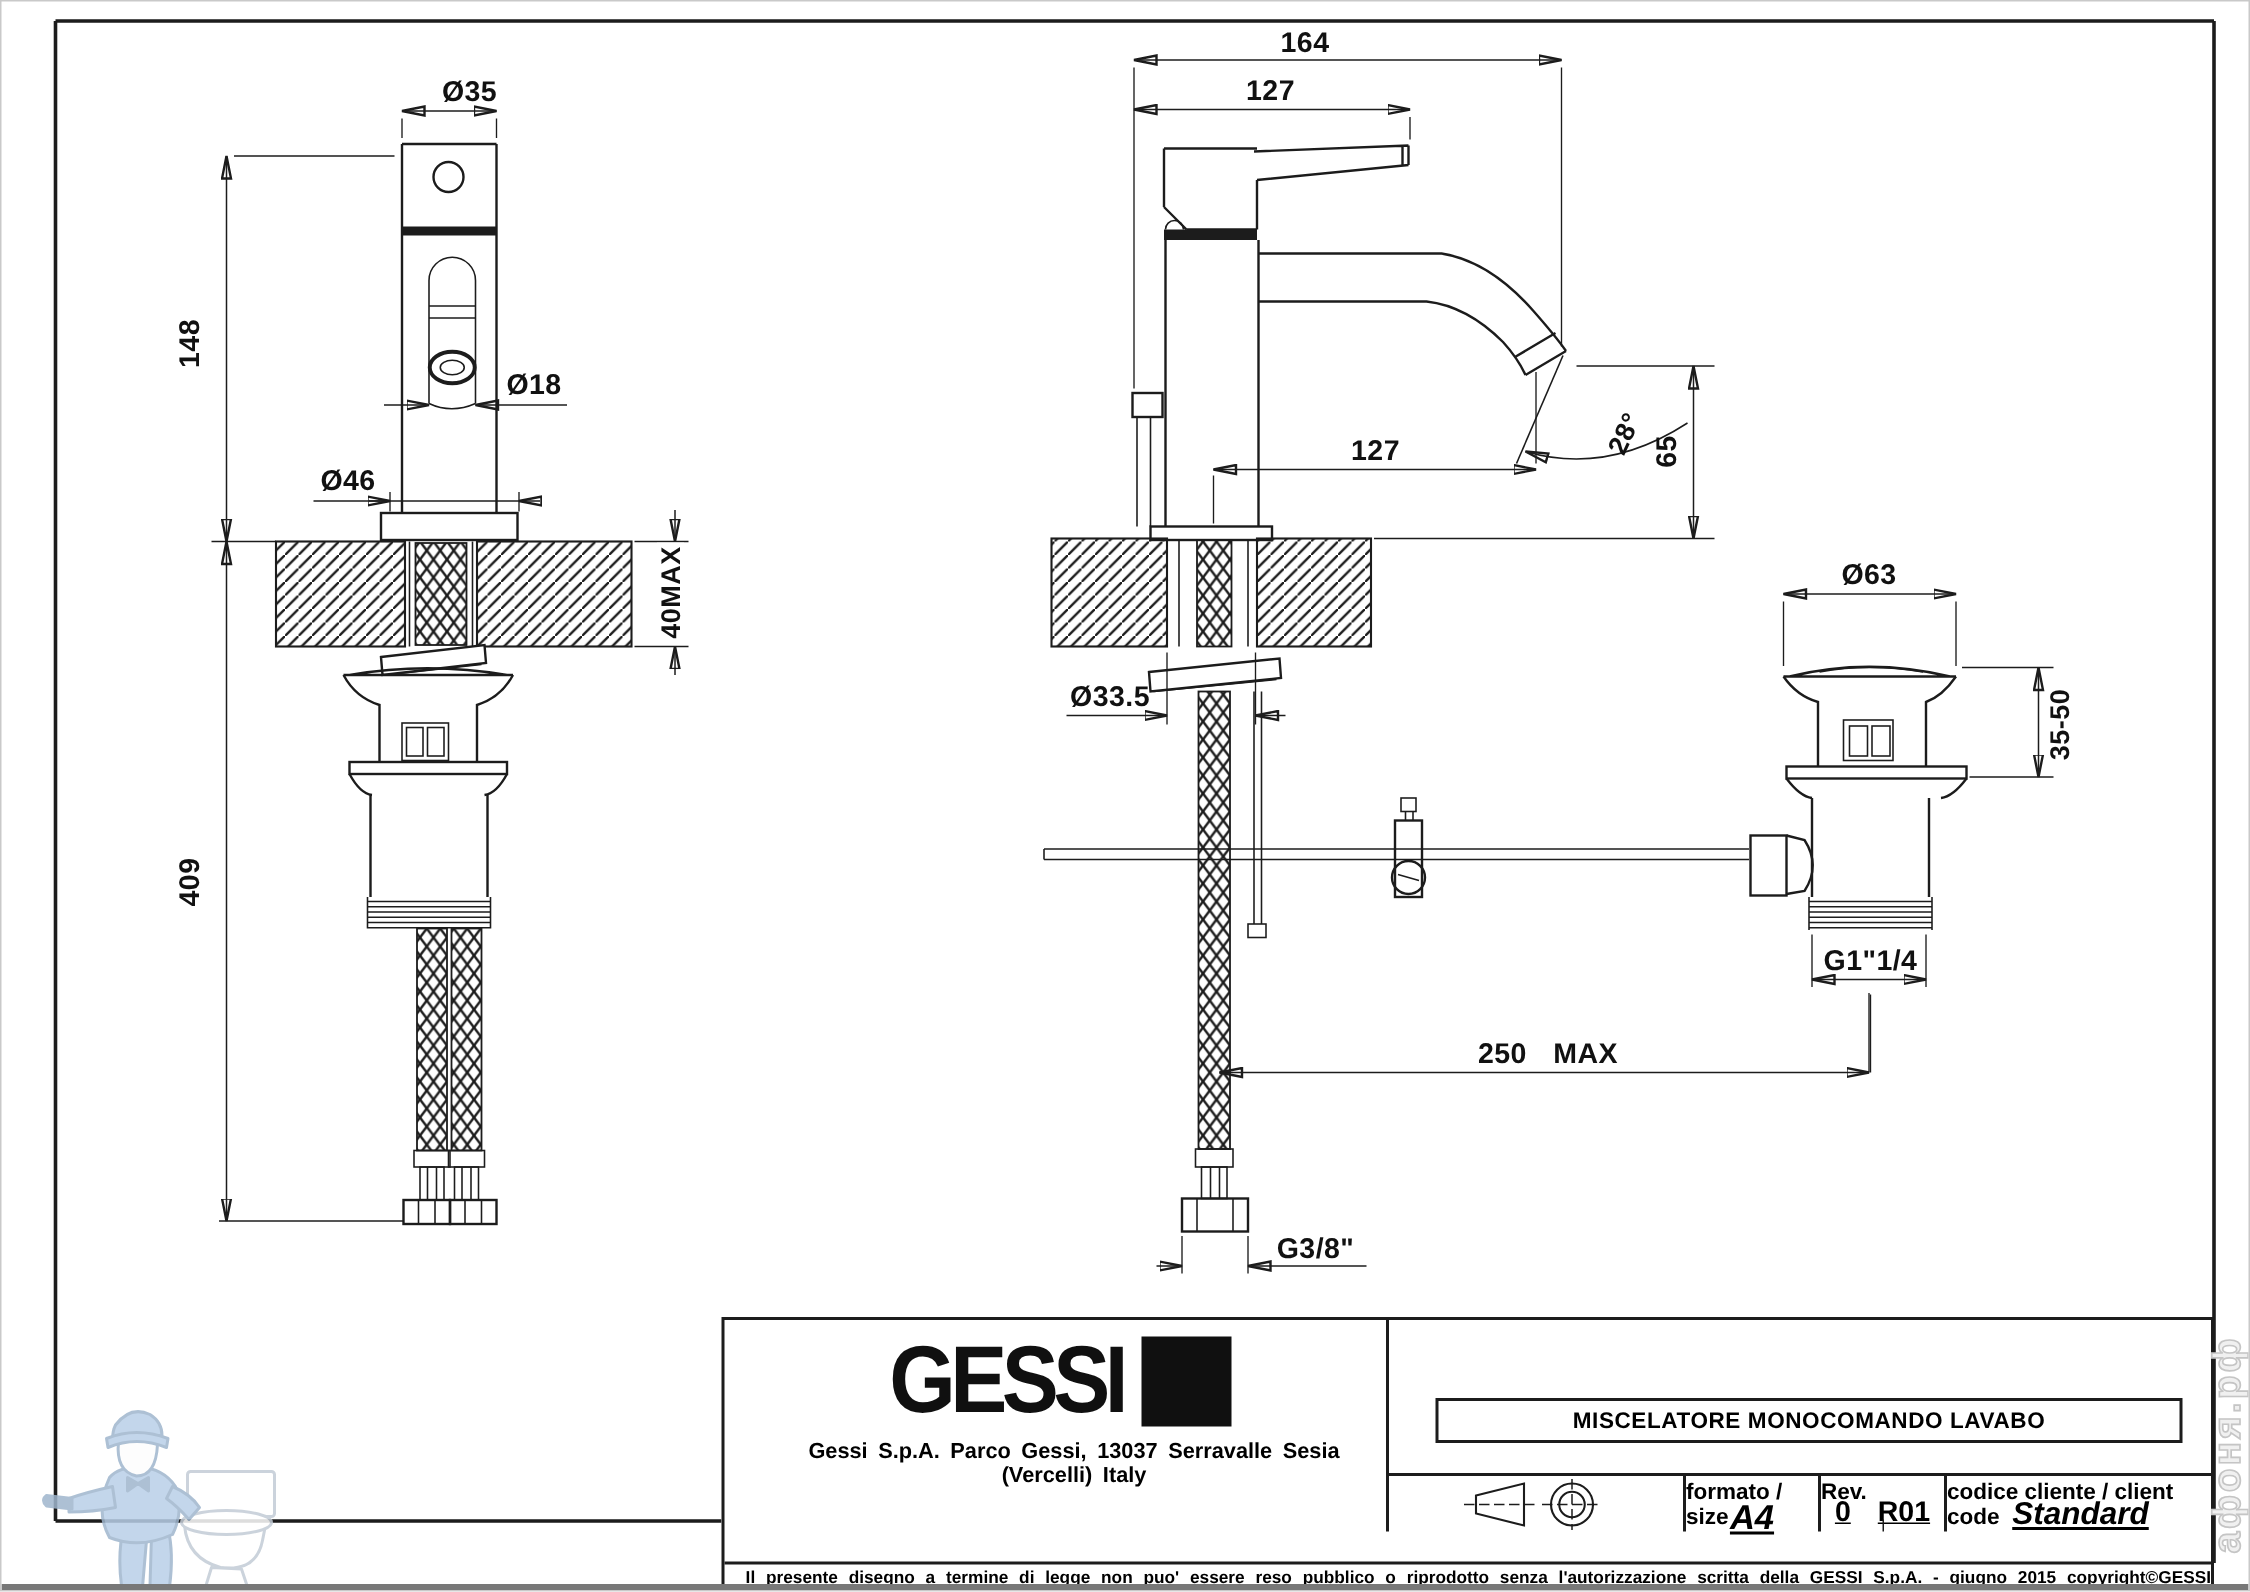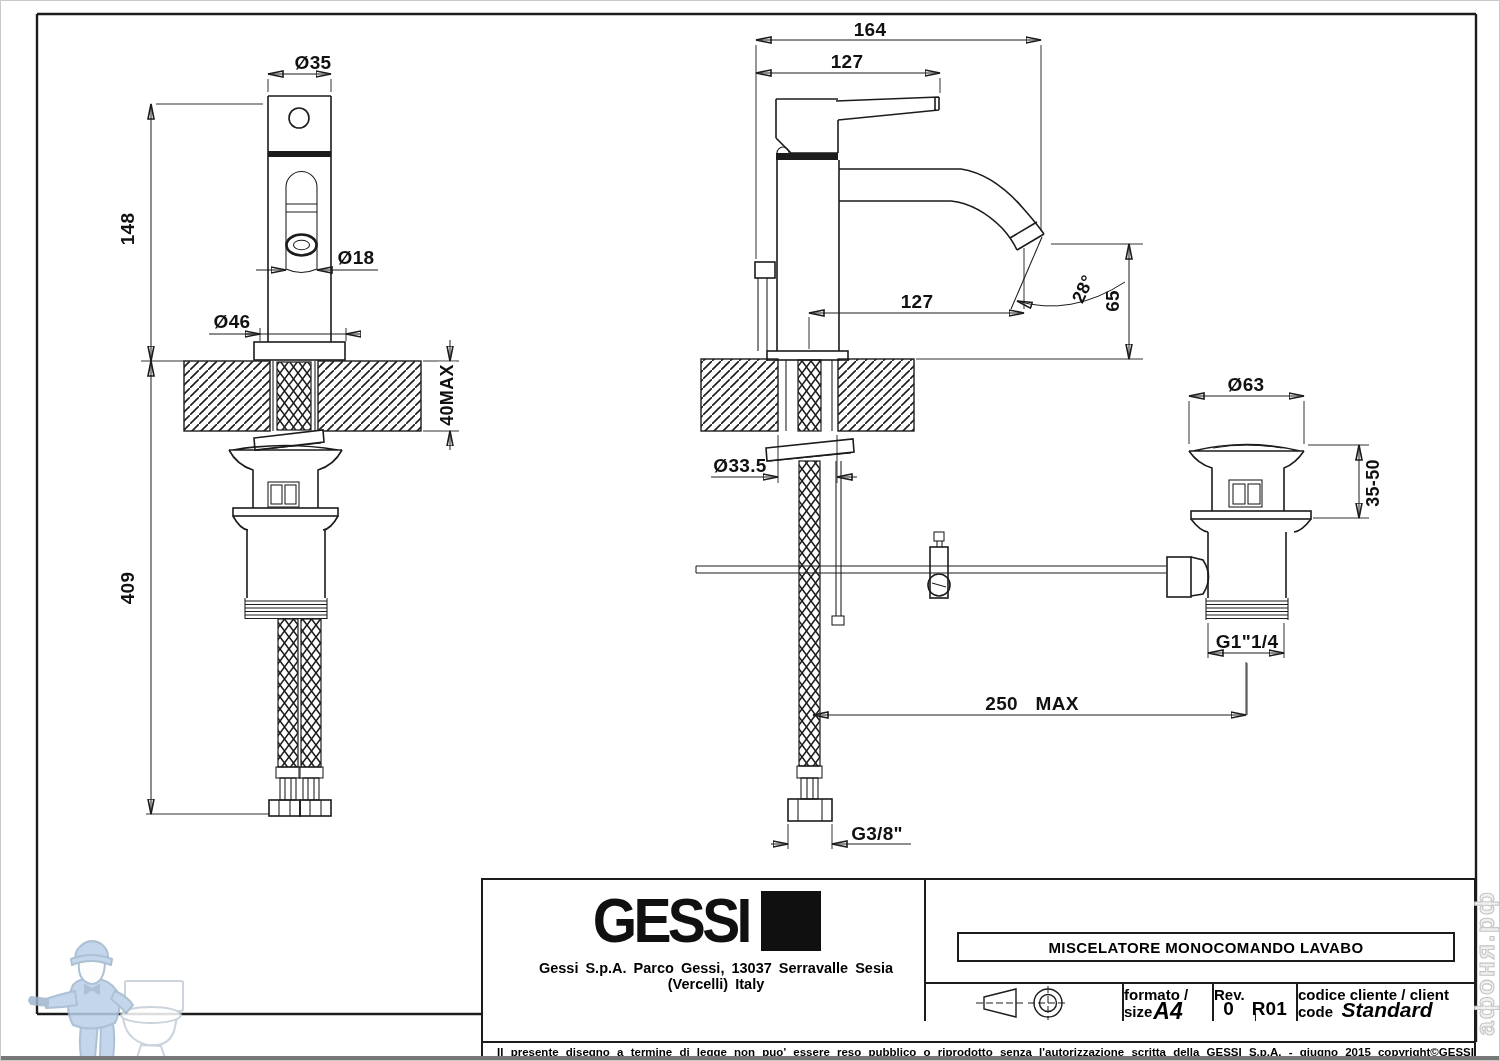--- a/index.html
+++ b/index.html
@@ -34,21 +34,21 @@
   .addr2{position:absolute;left:0;top:100px;width:100%;text-align:center;font-size:15px;font-weight:bold;word-spacing:6px;}
   .addr3{position:absolute;left:0;top:122px;width:100%;text-align:center;font-size:13px;font-weight:bold;word-spacing:3px;}
   .tb-right{position:absolute;left:443px;top:0;width:550px;height:141px;}
   .tb-box1{position:absolute;left:31px;top:11px;width:498px;height:32px;border:2px solid #1c1c1c;
            display:flex;align-items:center;justify-content:center;font-size:21px;font-weight:bold;letter-spacing:1px;word-spacing:6px;}
   .tb-box2{position:absolute;left:31px;top:52px;width:498px;height:30px;border:2px solid #1c1c1c;
            display:flex;align-items:center;justify-content:center;font-size:15px;font-weight:bold;letter-spacing:.4px;}
   .tb-row{position:absolute;left:0;top:102px;width:100%;height:39px;border-top:2px solid #1c1c1c;}
   .tb-cell{position:absolute;top:0;height:100%;border-left:2px solid #1c1c1c;}
   .cell-label{position:absolute;left:0;top:2px;width:100%;text-align:left;font-size:15px;font-weight:bold;}
-  .cell-value{position:absolute;left:0;top:14px;width:100%;text-align:center;font-weight:bold;}
+  .cell-value{position:absolute;left:0;top:14px;width:100%;text-align:center;font-weight:bold;text-decoration:underline;}
   .italic{font-style:italic;}
   .rev-vals{display:flex;justify-content:center;gap:18px;font-size:19px;}
   .rev-tick{position:absolute;left:50%;bottom:0;width:1px;height:8px;background:#1c1c1c;}
   .tb-legal{position:absolute;left:0;bottom:0;width:100%;height:21px;border-top:2px solid #1c1c1c;
             text-align:right;font-size:11.5px;font-weight:bold;word-spacing:4px;padding-top:3px;}
   
   #plumber{position:absolute;left:24px;top:932px;opacity:.85;}
   .sitemark{position:absolute;left:1484px;top:962px;transform:translate(-50%,-50%) rotate(-90deg);
             font-size:26px;font-weight:bold;letter-spacing:2px;color:#f0f0f0;
             -webkit-text-stroke:1.1px #c5c5c5;white-space:nowrap;}

